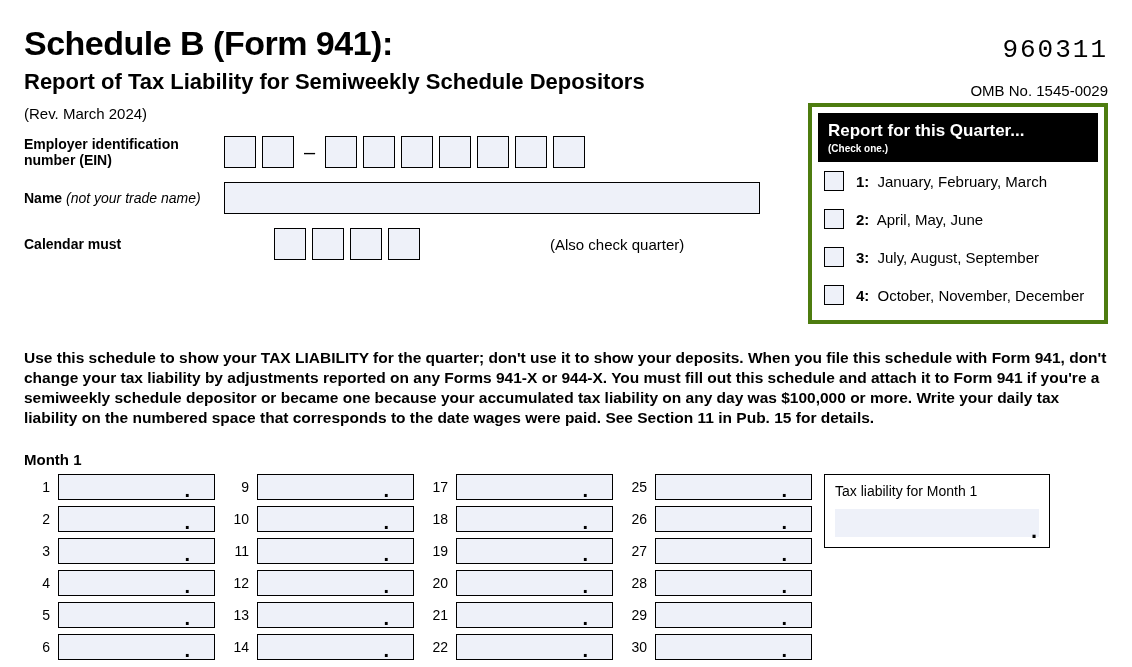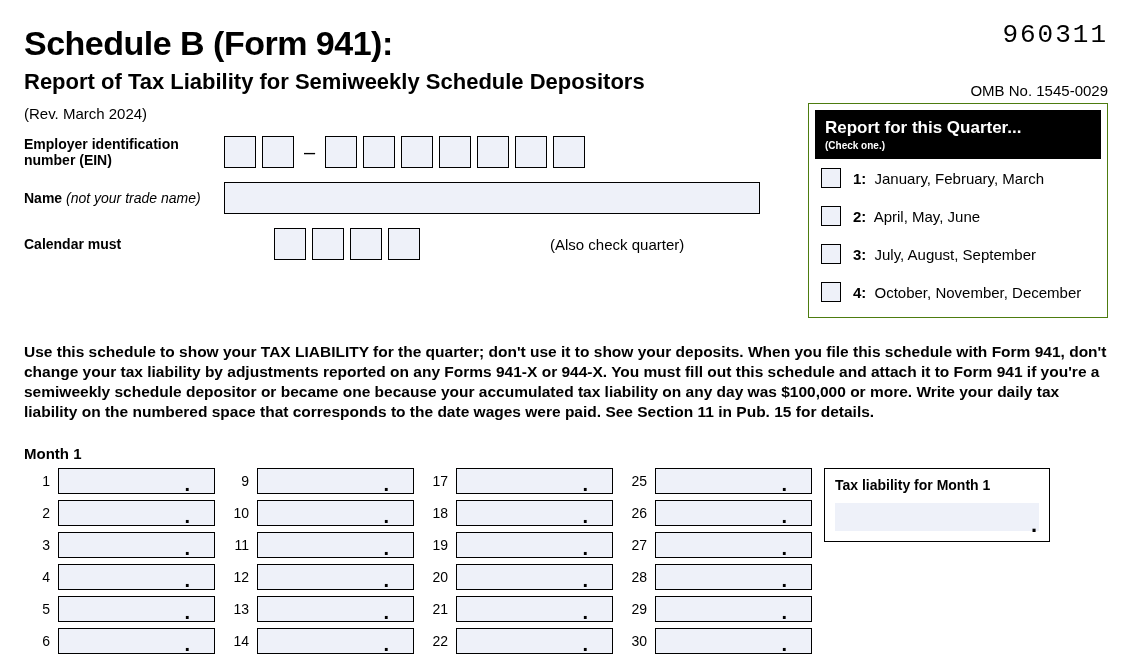--- a/index.html
+++ b/index.html
@@ -7,21 +7,21 @@
     margin: 0;
     padding: 20px 24px;
     background: #fff;
     color: #000;
     width: 1132px;
     box-sizing: border-box;
   }
   .top-row {
     display: flex;
     justify-content: space-between;
-    align-items: flex-start;
+    align-items: flex-end;
   }
   .form-title {
     font-size: 34px;
     font-weight: 900;
     margin: 4px 0 2px 0;
     letter-spacing: -0.5px;
     font-family: Arial, Helvetica, sans-serif;
   }
   .form-code {
     font-family: Liberation Mono, monospace;
@@ -98,21 +98,21 @@
   .year-boxes {
     display: flex;
     gap: 6px;
     margin-left: 50px;
   }
   .also-check {
     font-size: 15px;
     margin-left: 130px;
   }
   .quarter-box {
-    border: 1px solid #4d7c0f;
+    border: 4px solid #4d7c0f;
     width: 300px;
     margin-left: 32px;
     padding: 6px;
     box-sizing: border-box;
   }
   .quarter-header {
     background: #000;
     color: #fff;
     padding: 8px 10px;
     margin: 0;
@@ -191,21 +191,21 @@
   }
   .month-total {
     border: 1px solid #000;
     width: 226px;
     margin-left: 4px;
     padding: 8px 10px 10px 10px;
     box-sizing: border-box;
   }
   .month-total-label {
     font-size: 14px;
-    font-weight: 700;
+    font-weight: 400;
     margin-bottom: 10px;
   }
   .month-total-box {
     height: 28px;
     background: #eef1f9;
     position: relative;
     border: none;
     width: 100%;
   }
   .month-total-box .dot {

